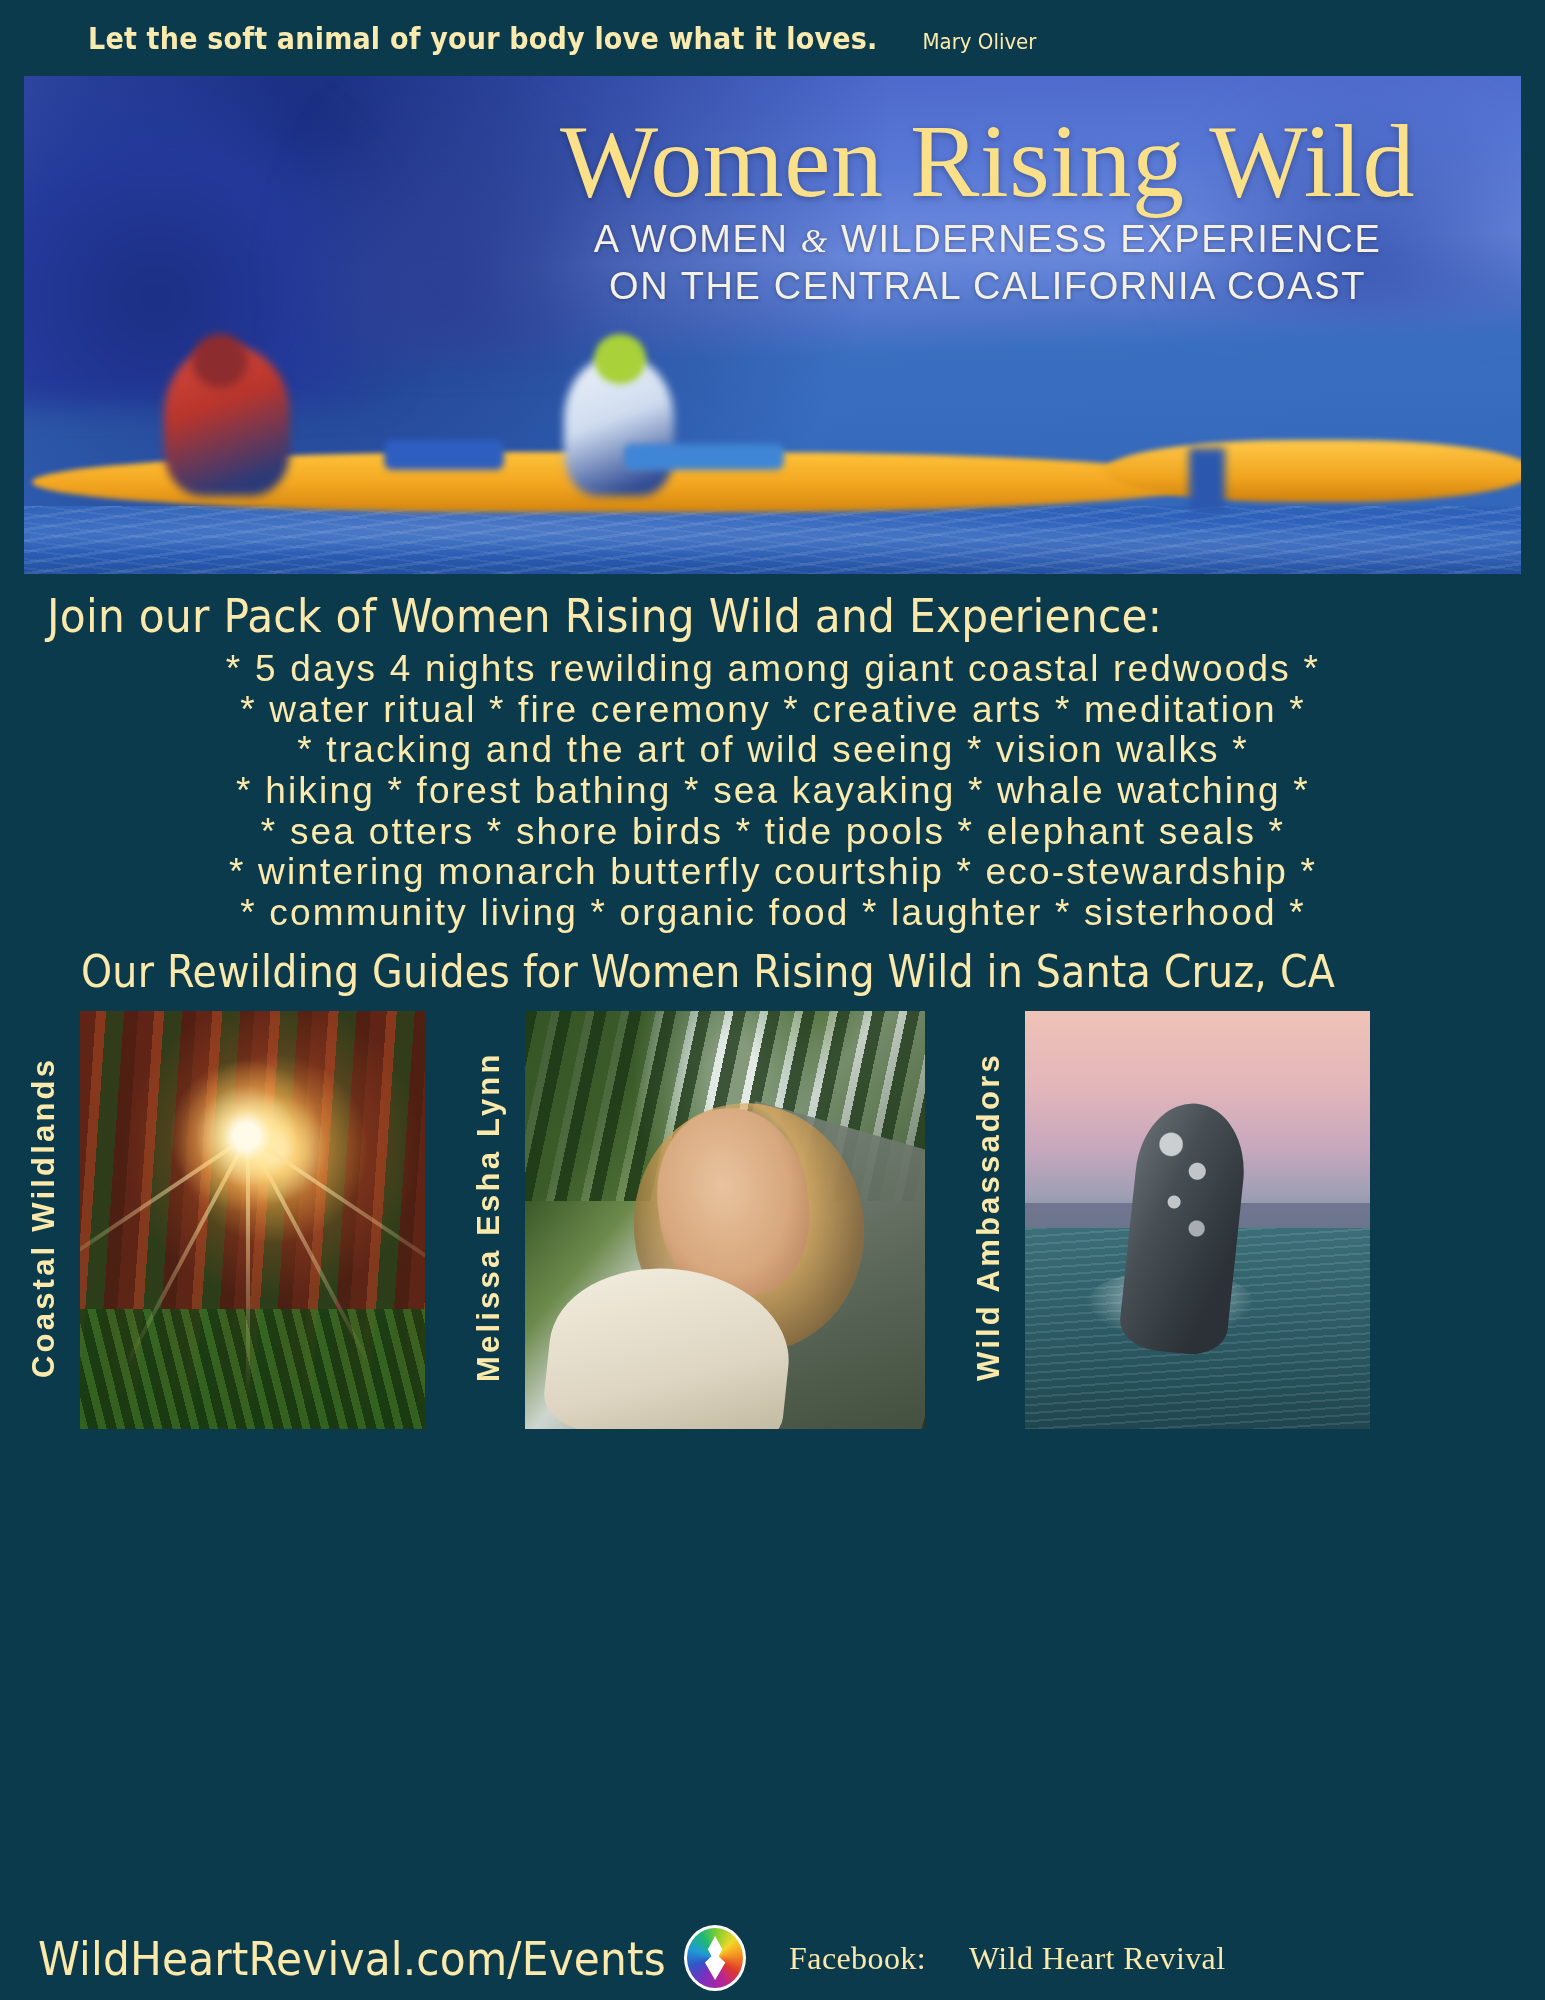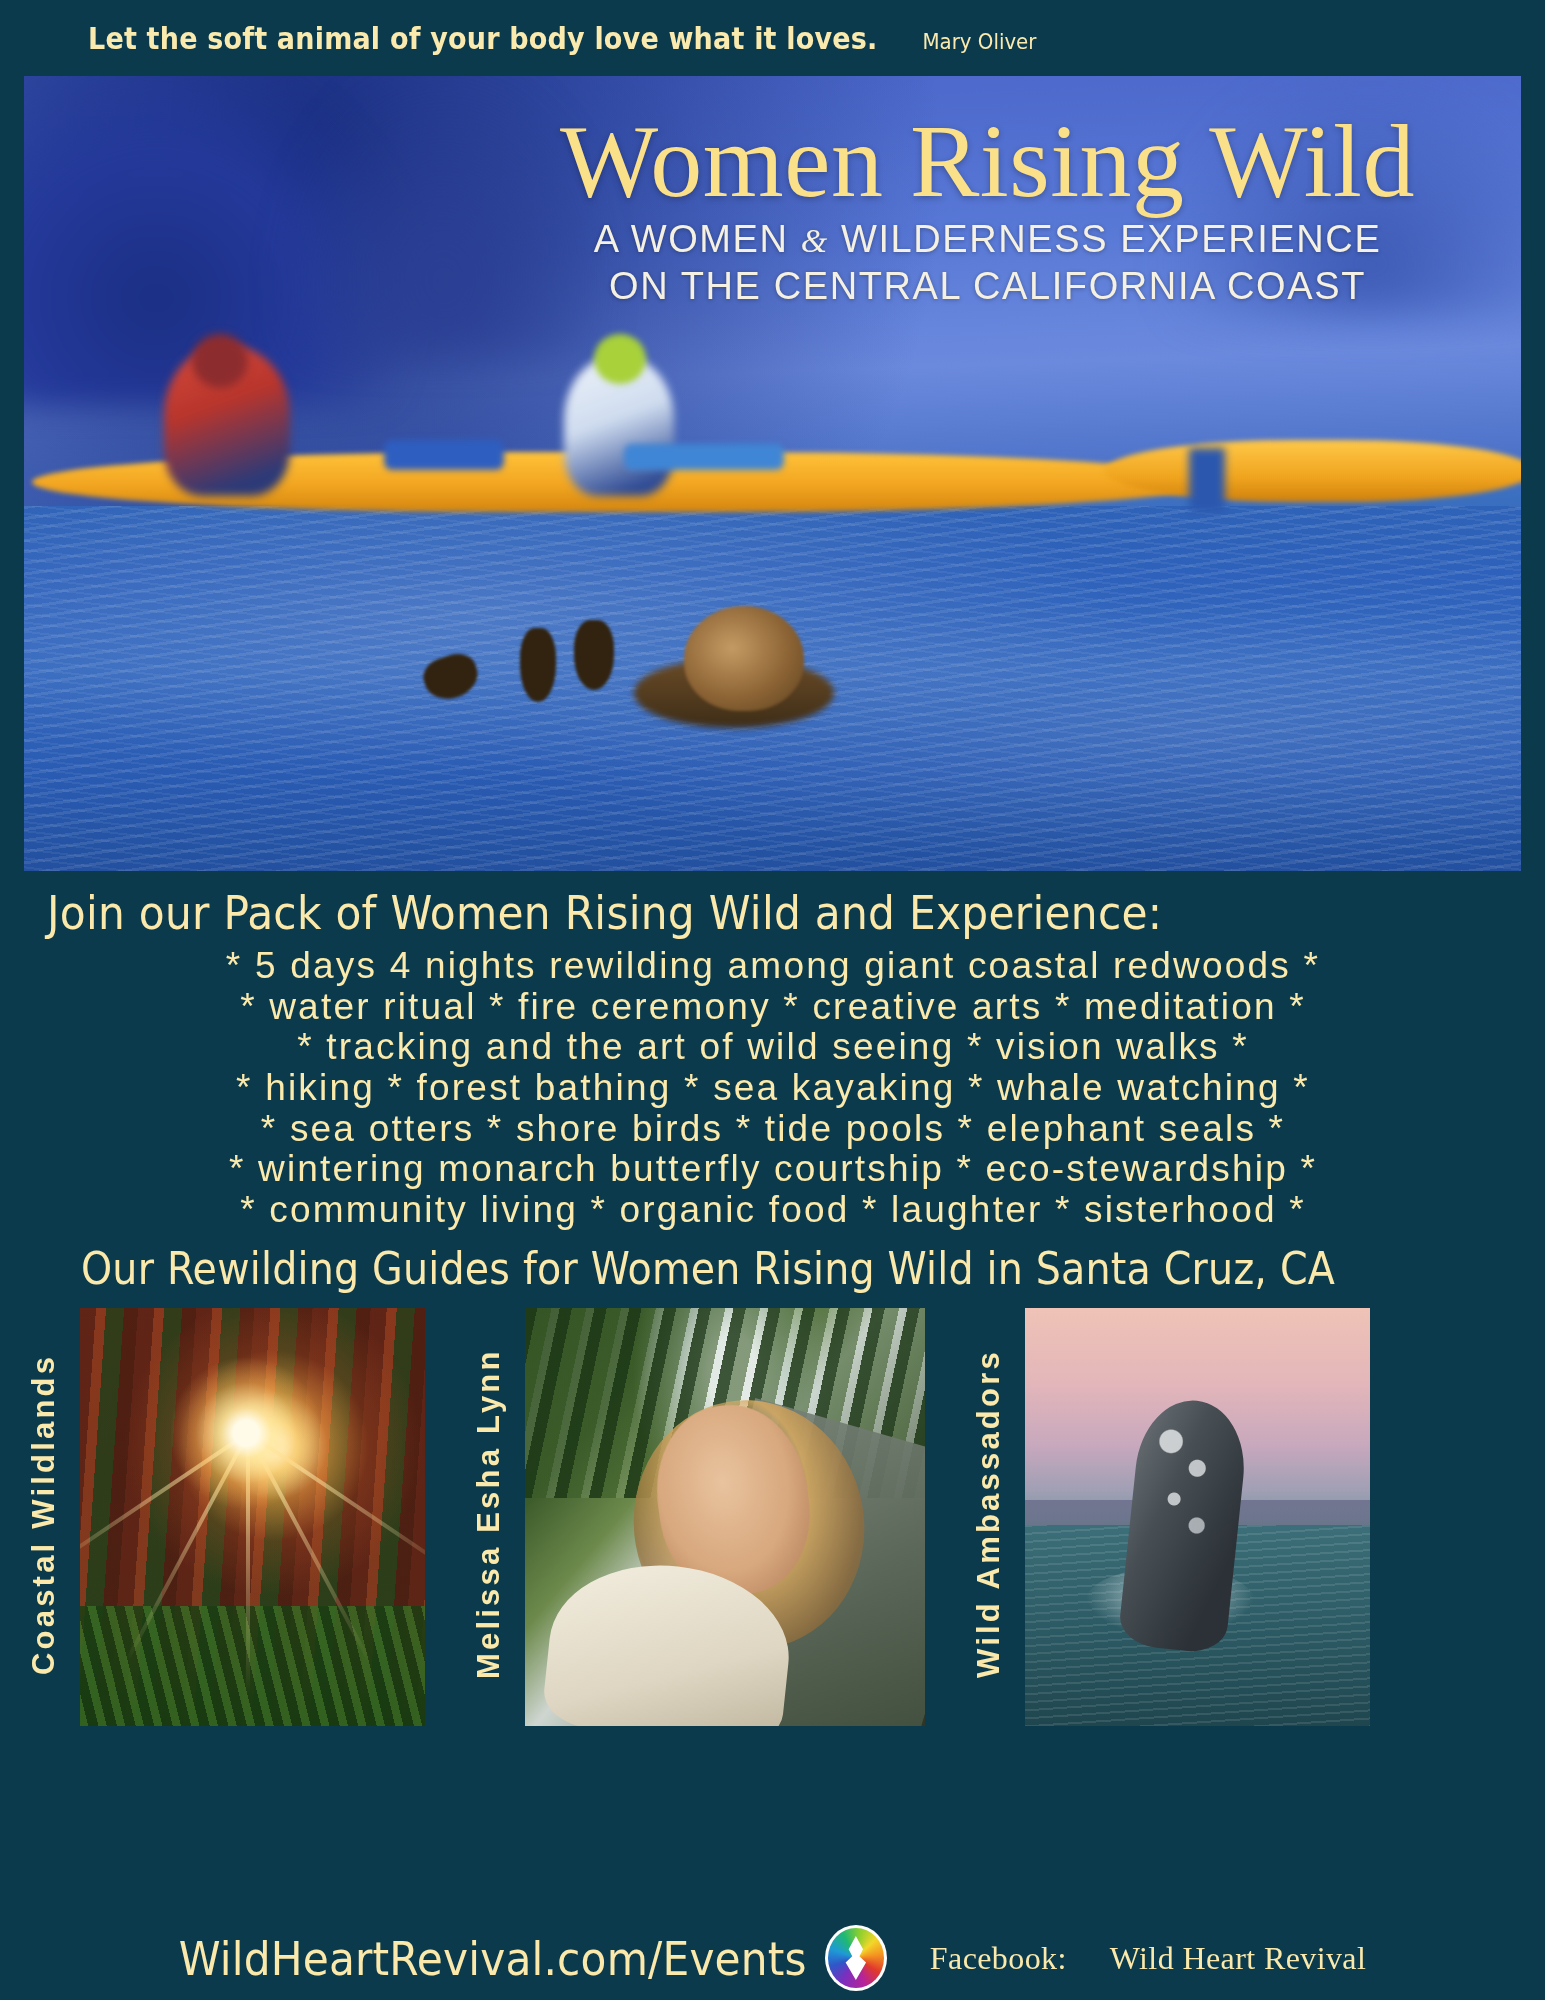--- a/index.html
+++ b/index.html
@@ -32,21 +32,21 @@
     color:#fbeaae;
     position:relative; top:3px;
     font-family:"DejaVu Sans Condensed","Liberation Sans", sans-serif;
     margin-left:35px;
   }
 
   
   .hero{
     position:relative;
     margin:0 24px;
-    width:1497px; height:795px;
+    width:1497px; height:498px;
     overflow:hidden;
     background:#3f63c4;
   }
   .hero-sky{
     position:absolute; inset:0;
     background:
       radial-gradient(circle at 18% 12%, rgba(20,40,120,.95) 0%, rgba(20,40,120,0) 46%),
       linear-gradient(178deg,#4a66c9 0%, #5878d6 22%, #6b8ade 38%, #4f74c9 50%, #3a6fc0 56%, #2f63b8 100%);
   }
   
@@ -325,21 +325,22 @@
     position:absolute; left:42%; top:62%;
     width:170px; height:70px; transform:translateX(-50%);
     background:radial-gradient(ellipse at 50% 40%, rgba(235,244,246,.75), rgba(235,244,246,0) 70%);
     border-radius:50%;
   }
 
   
   .footer{
     position:absolute; left:0; right:0; bottom:0;
     height:84px;
-    display:flex; align-items:center; justify-content:center;
+    display:flex; align-items:center; justify-content:flex-start;
+    padding-left:38px;
     gap:18px;
   }
   .foot-text{
     font-family:"DejaVu Sans Condensed","Liberation Sans", sans-serif;
     font-size:47px;
     color:#fbe9ab;
     letter-spacing:.2px;
     white-space:nowrap;
   }
   .foot-text.fb{ font-family:Liberation Serif, serif; font-size:32px; letter-spacing:.4px;margin-left:25px; }

